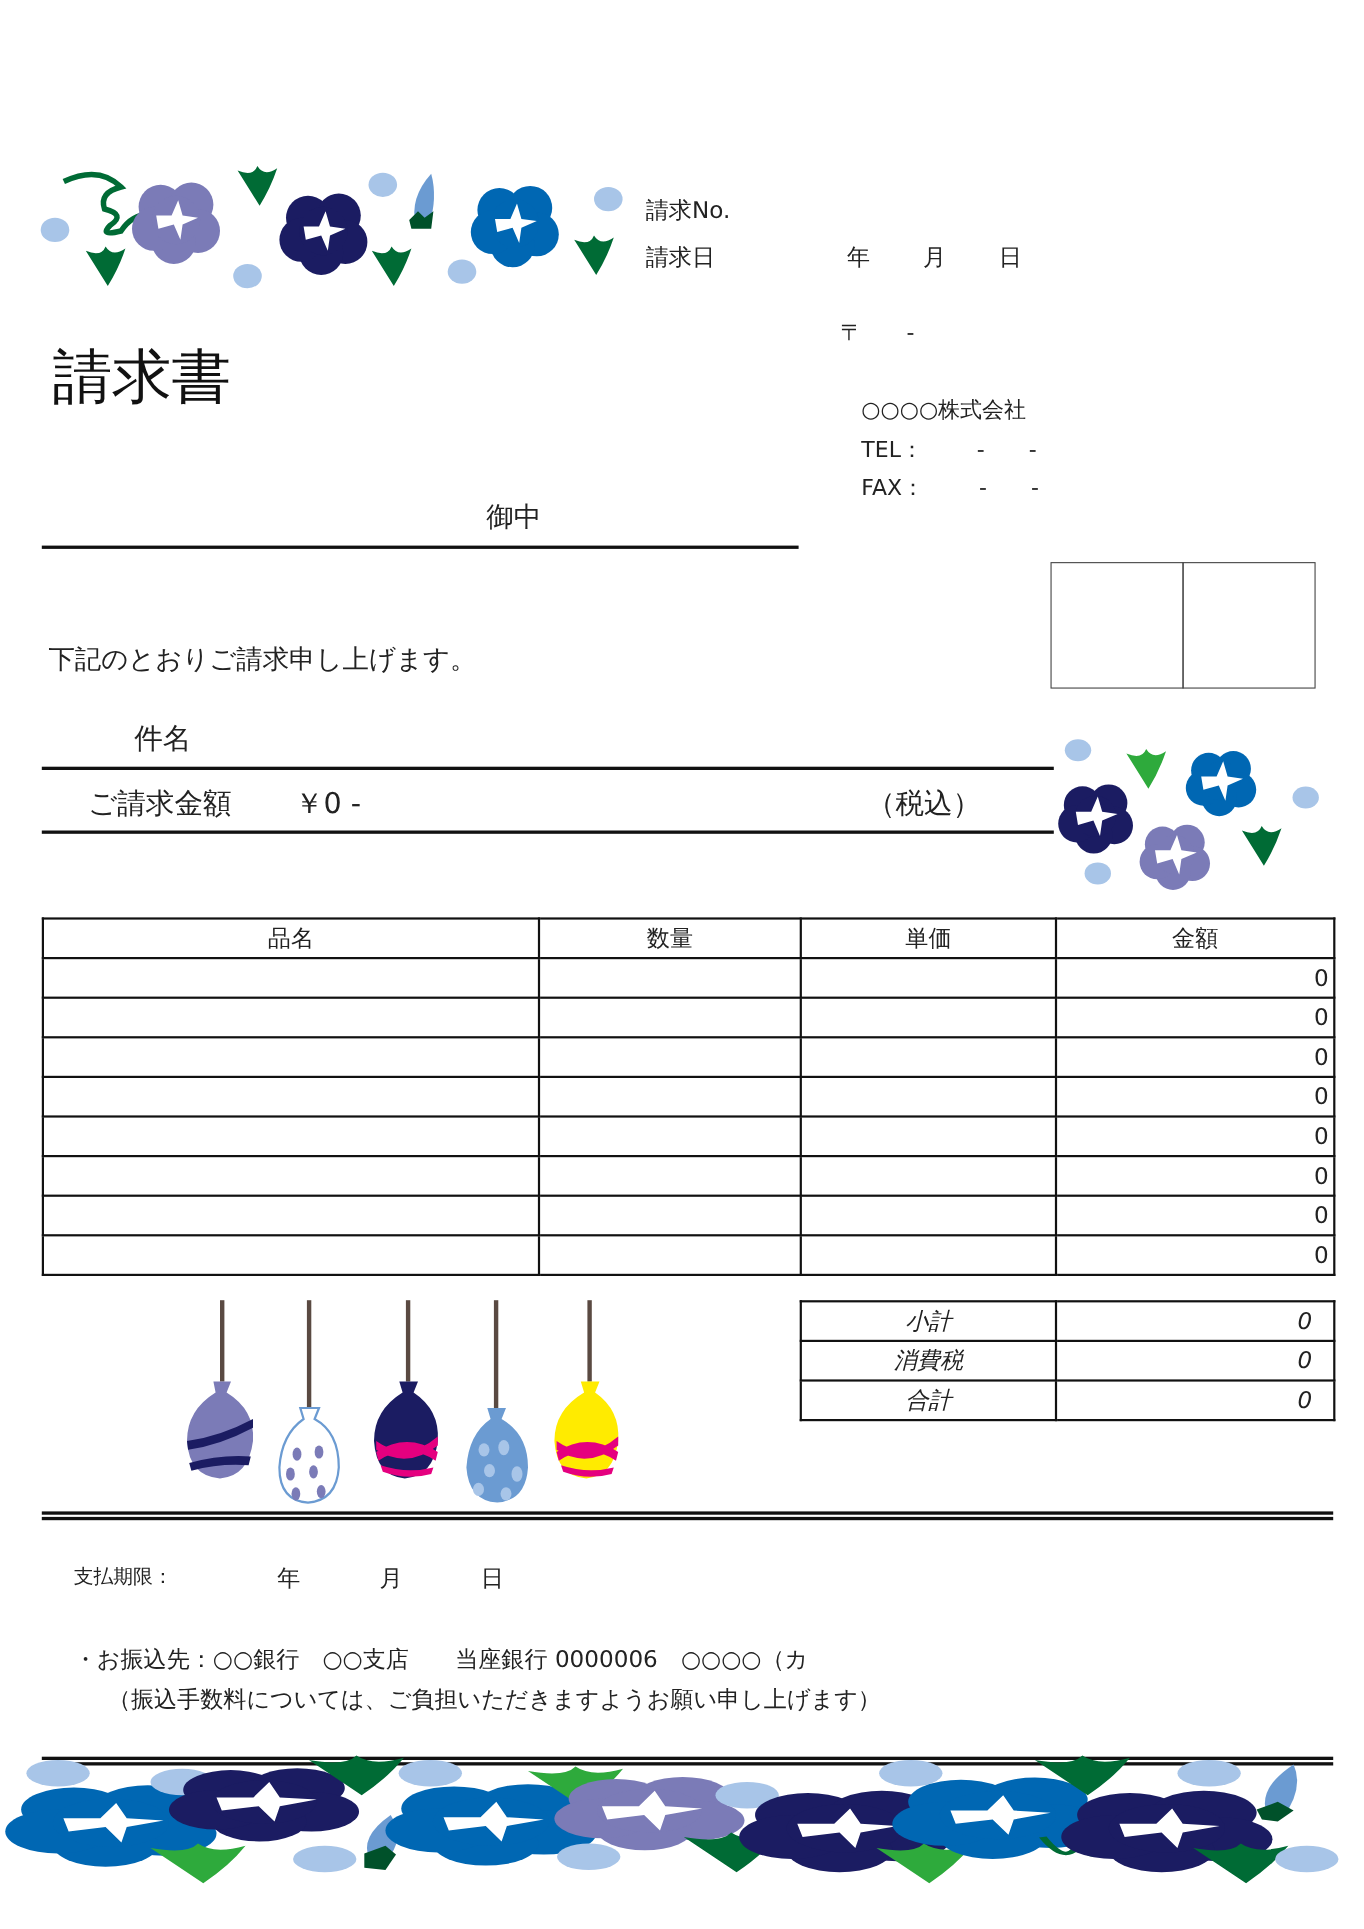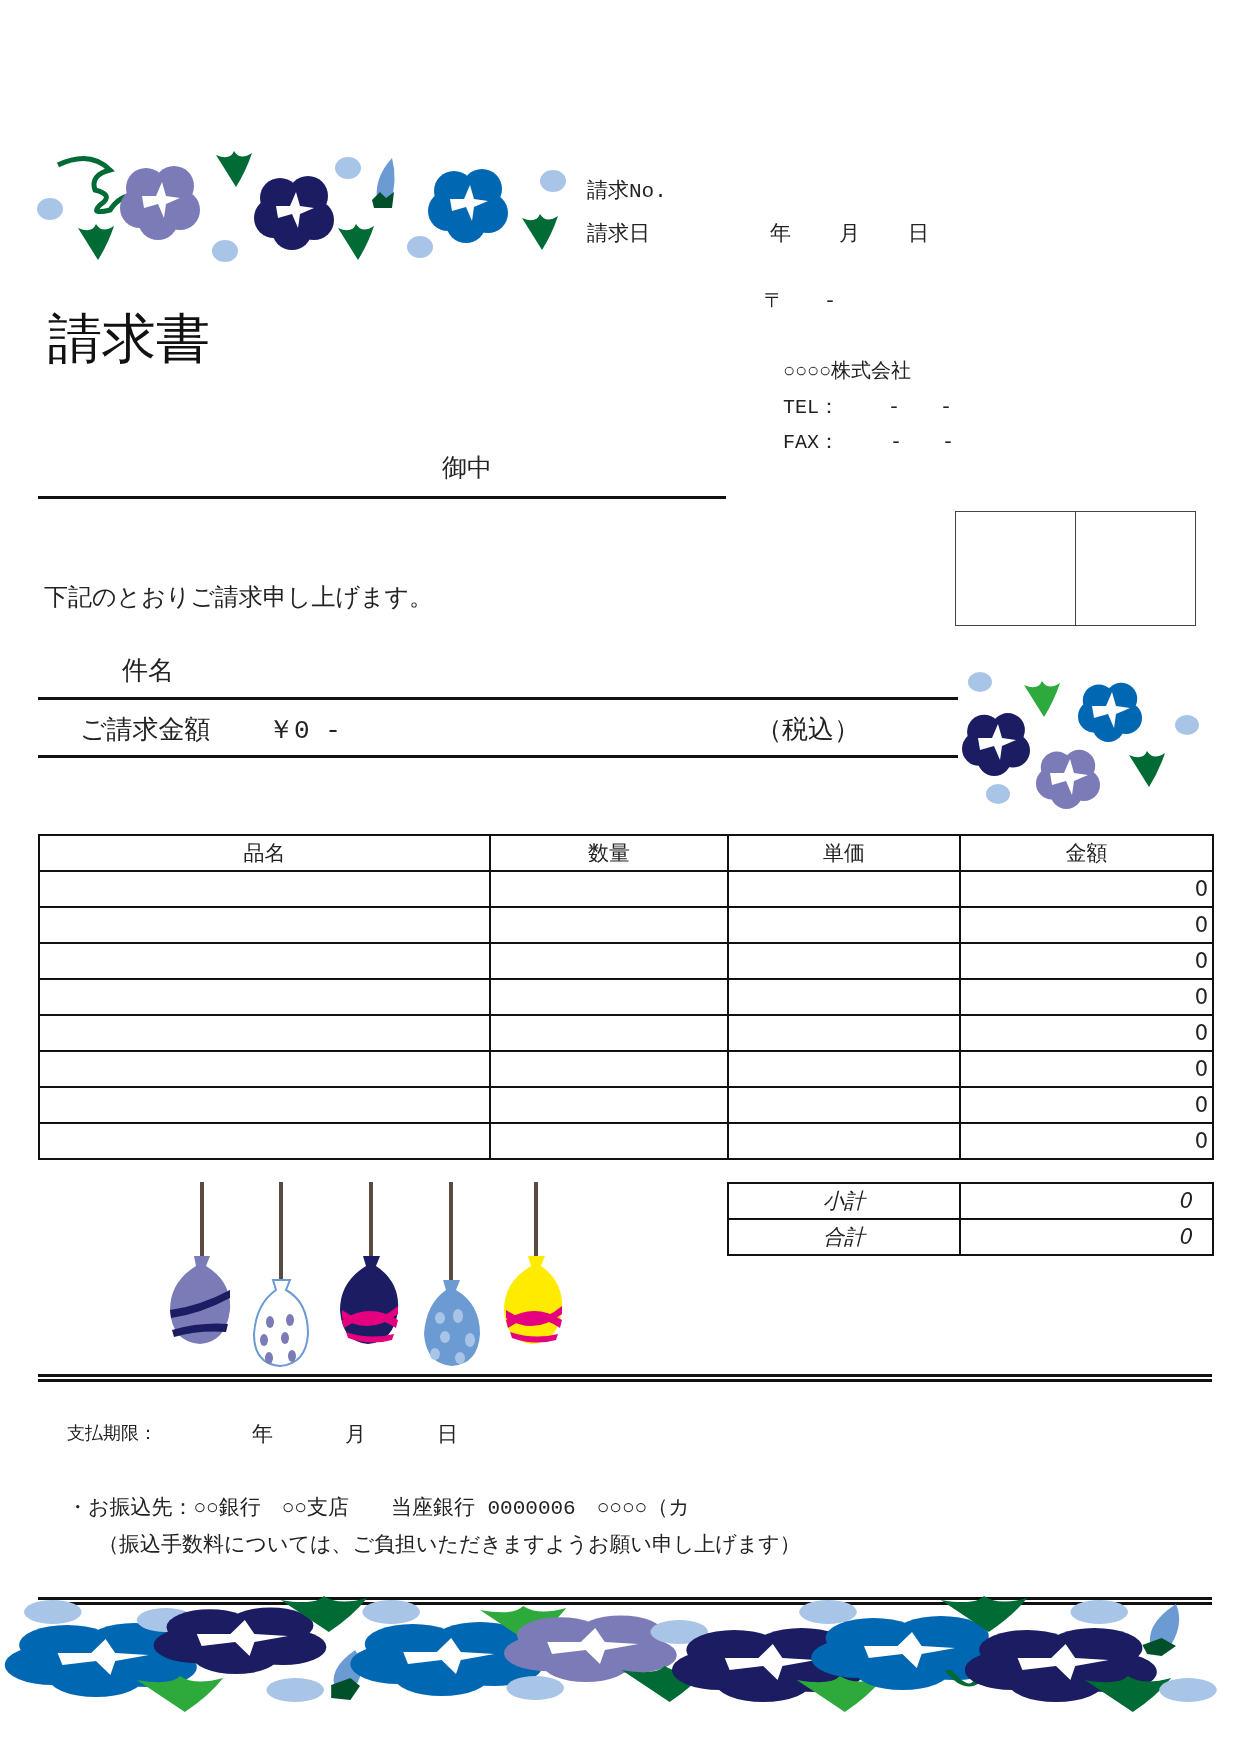--- a/index.html
+++ b/index.html
@@ -1,19 +1,19 @@
 <!DOCTYPE html>
 <html><head>
 <meta charset="utf-8">
 <style>
   html, body { margin:0; padding:0; background:#fff; }
   body { width:1240px; height:1754px; position:relative; overflow:hidden;
          font-family:"DejaVu Sans","Liberation Sans",sans-serif; color:#222; }
   .abs { position:absolute; }
-  .t { position:absolute; white-space:pre; line-height:1;font-family:Liberation Mono, monospace; }
+  .t { position:absolute; white-space:pre; line-height:1; }
   .hline { position:absolute; background:#111; }
   table.items { position:absolute; left:38px; top:834px; border-collapse:collapse; table-layout:fixed; }
   table.items td, table.items th { border:2.5px solid #111; padding:0 20px; height:34px; font-weight:normal; font-size:21px; }
   table.items th { text-align:center; }
   table.items td.amt { text-align:right; padding-right:4px; }
   table.sum { position:absolute; left:727px; top:1182px; border-collapse:collapse; table-layout:fixed; }
   table.sum td { border:2.5px solid #111; height:34px; font-size:21px; padding:0 19px;font-style:italic; }
   table.sum td.lbl { text-align:center; }
   table.sum td.amt { text-align:right; }
   .stamp { position:absolute; top:511px; width:121px; height:115px; border:1.5px solid #444; box-sizing:border-box; }
@@ -81,21 +81,21 @@
 <div class="stamp" style="left:955px;" data-name="stamp-box-1"></div>
 <div class="stamp" style="left:1075px;" data-name="stamp-box-2"></div>
 
 <span class="t" style="left:44px;top:587px;font-size:24px;" data-name="intro-text">下記のとおりご請求申し上げます。</span>
 
 <span class="t" style="left:122px;top:659px;font-size:26px;" data-name="subject-label">件名</span>
 <div class="hline" style="left:38px;top:697px;width:920px;height:3px;" data-name="subject-underline"></div>
 
 <span class="t" style="left:80px;top:718px;font-size:26px;" data-name="amount-label">ご請求金額</span>
 <span class="t" style="left:268px;top:718px;font-size:26px;" data-name="amount-value">￥0 -</span>
-<span class="t" style="left:756px;top:718px;font-size:26px;" data-name="amount-tax-note">（税込）</span>
+<span class="t" style="left:788px;top:718px;font-size:26px;" data-name="amount-tax-note">（税込）</span>
 <div class="hline" style="left:38px;top:755px;width:920px;height:3px;" data-name="amount-underline"></div>
 
 <svg class="abs" style="left:950px;top:660px;" width="240" height="150" data-name="side-flowers-icon">
   <ellipse cx="30" cy="22" rx="12" ry="10" fill="#a8c5e8"></ellipse>
   <use href="#leaf" x="92" y="35" fill="#2eaa3c"></use>
   <use href="#flw" x="160" y="50" fill="#0067b3" transform="translate(160,50) scale(0.8) translate(-160,-50)"></use>
   <use href="#star" x="160" y="50"></use>
   <ellipse cx="237" cy="65" rx="12" ry="10" fill="#a8c5e8"></ellipse>
   <use href="#flw" x="46" y="82" fill="#1b1c62" transform="translate(46,82) scale(0.85) translate(-46,-82)"></use>
   <use href="#star" x="46" y="82"></use>
@@ -174,20 +174,24 @@
 
 <table class="sum" data-name="summary-table">
   <colgroup>
       <col style="width:232px">
       <col style="width:253px">
     </colgroup>
   <tbody>
       <tr data-name="summary-row-subtotal">
         <td class="lbl" data-name="subtotal-label">小計</td>
         <td class="amt" data-name="subtotal-value">0</td>
+      </tr>
+  <tr data-name="summary-row-tax">
+        <td class="lbl" data-name="tax-label">消費税</td>
+        <td class="amt" data-name="tax-value">0</td>
       </tr>
   <tr data-name="summary-row-total">
         <td class="lbl" data-name="total-label">合計</td>
         <td class="amt" data-name="total-value">0</td>
       </tr>
 </tbody>
   </table>
 
 <svg class="abs" style="left:160px;top:1182px;" width="450" height="190" data-name="water-balloons-icon">
   <g stroke="#5a4a42" stroke-width="4">

